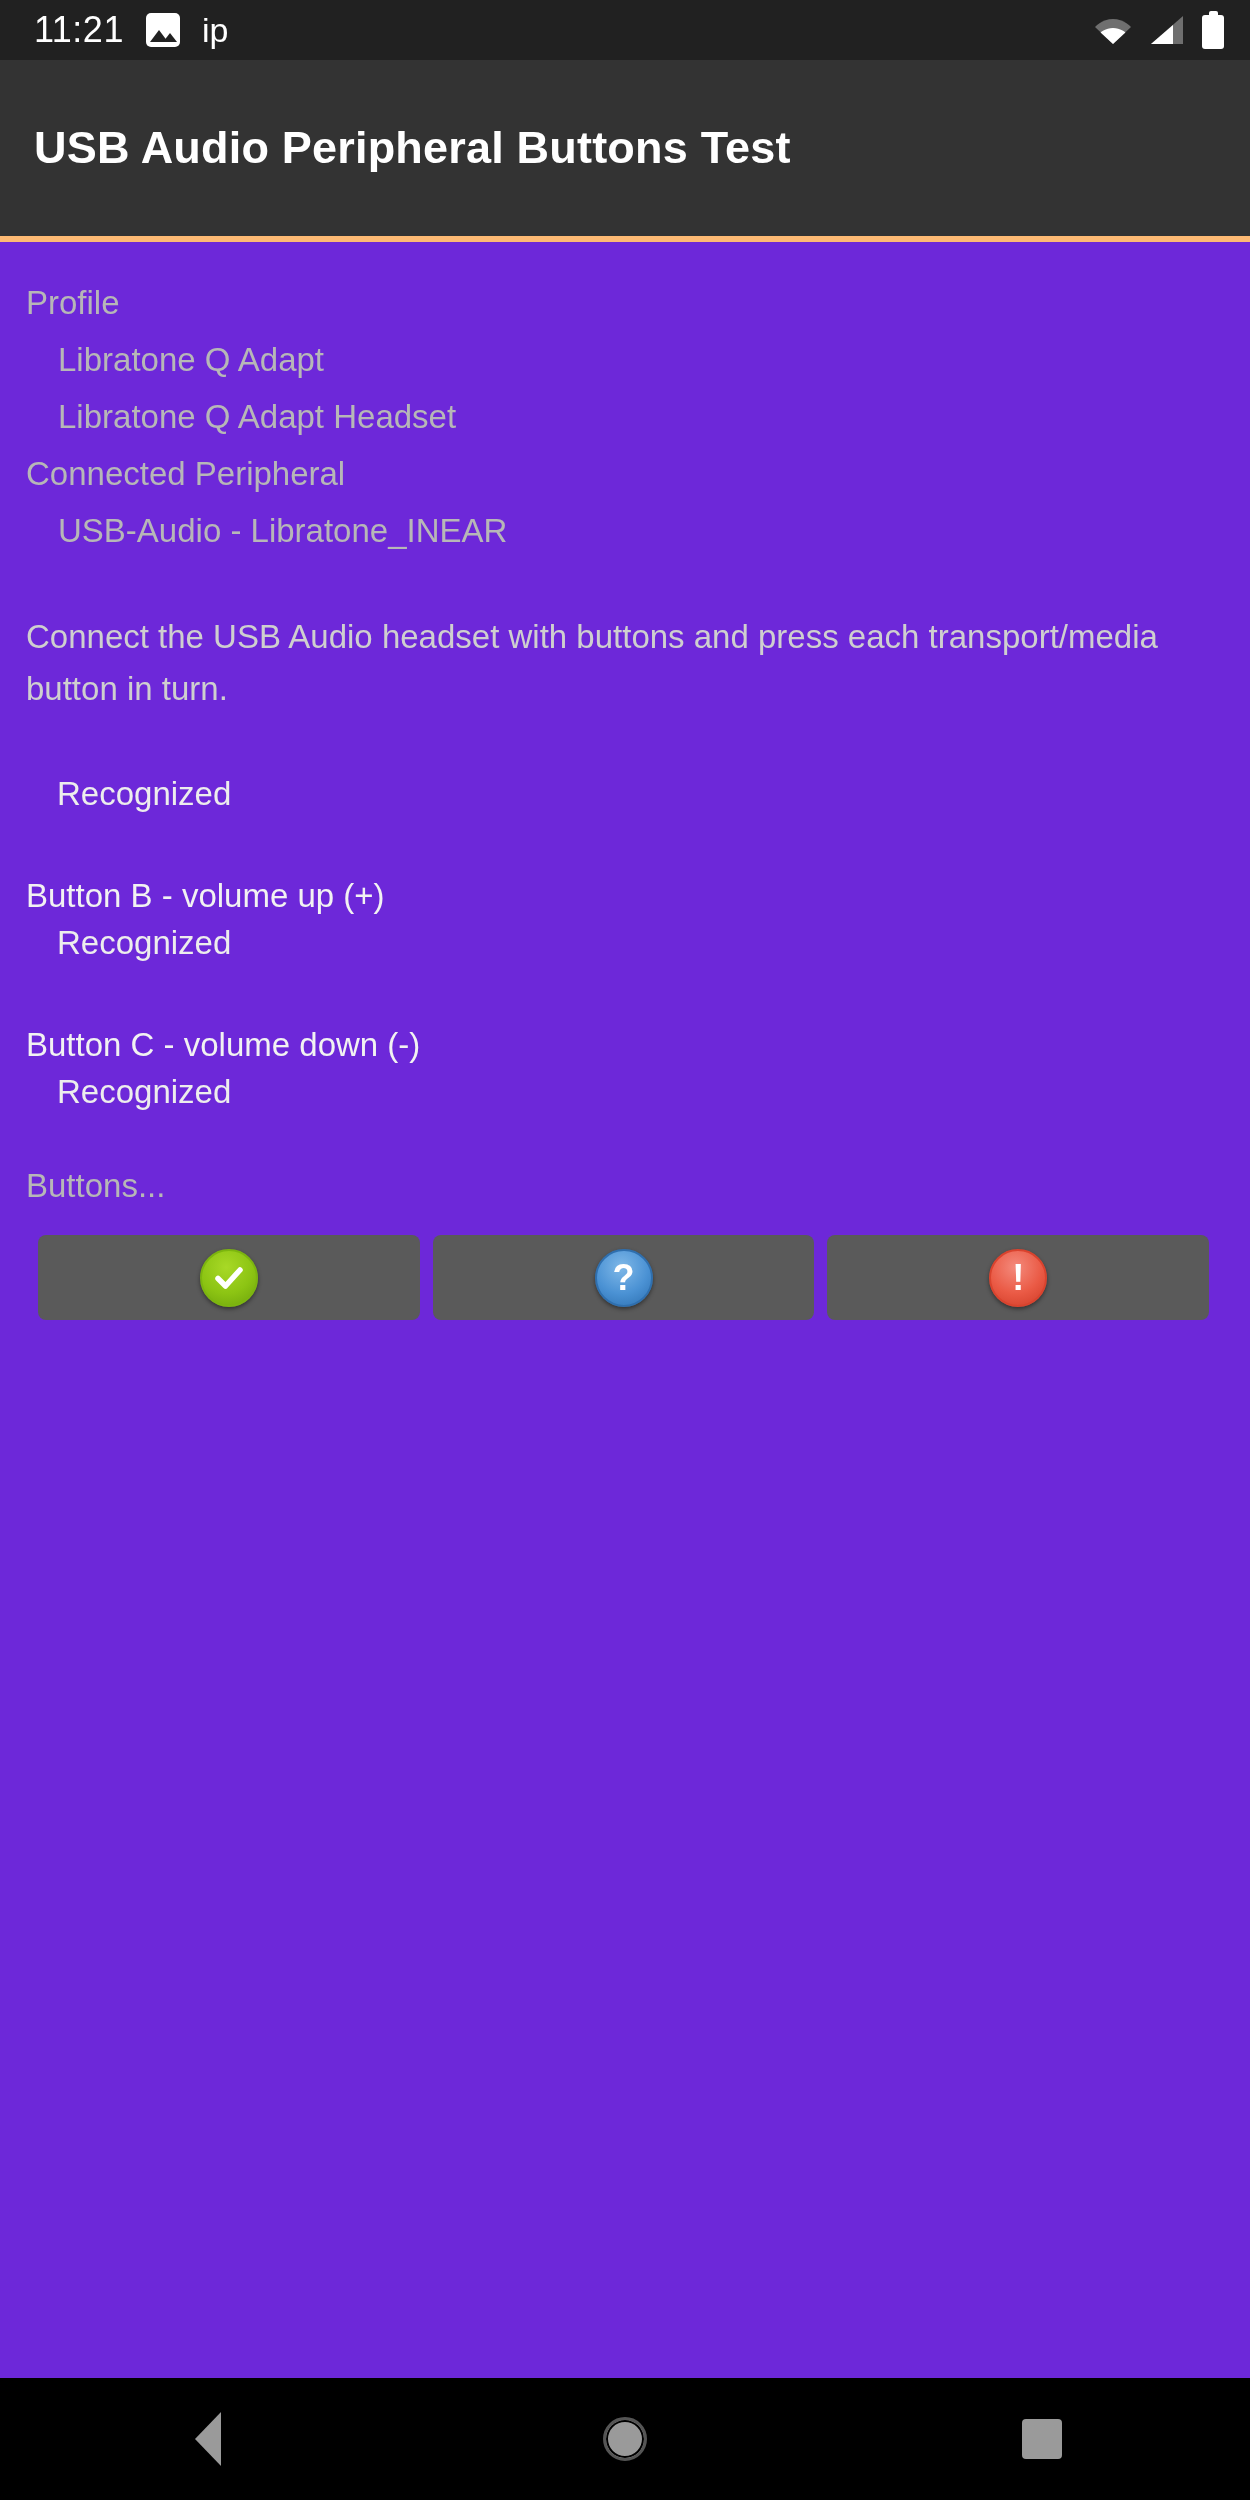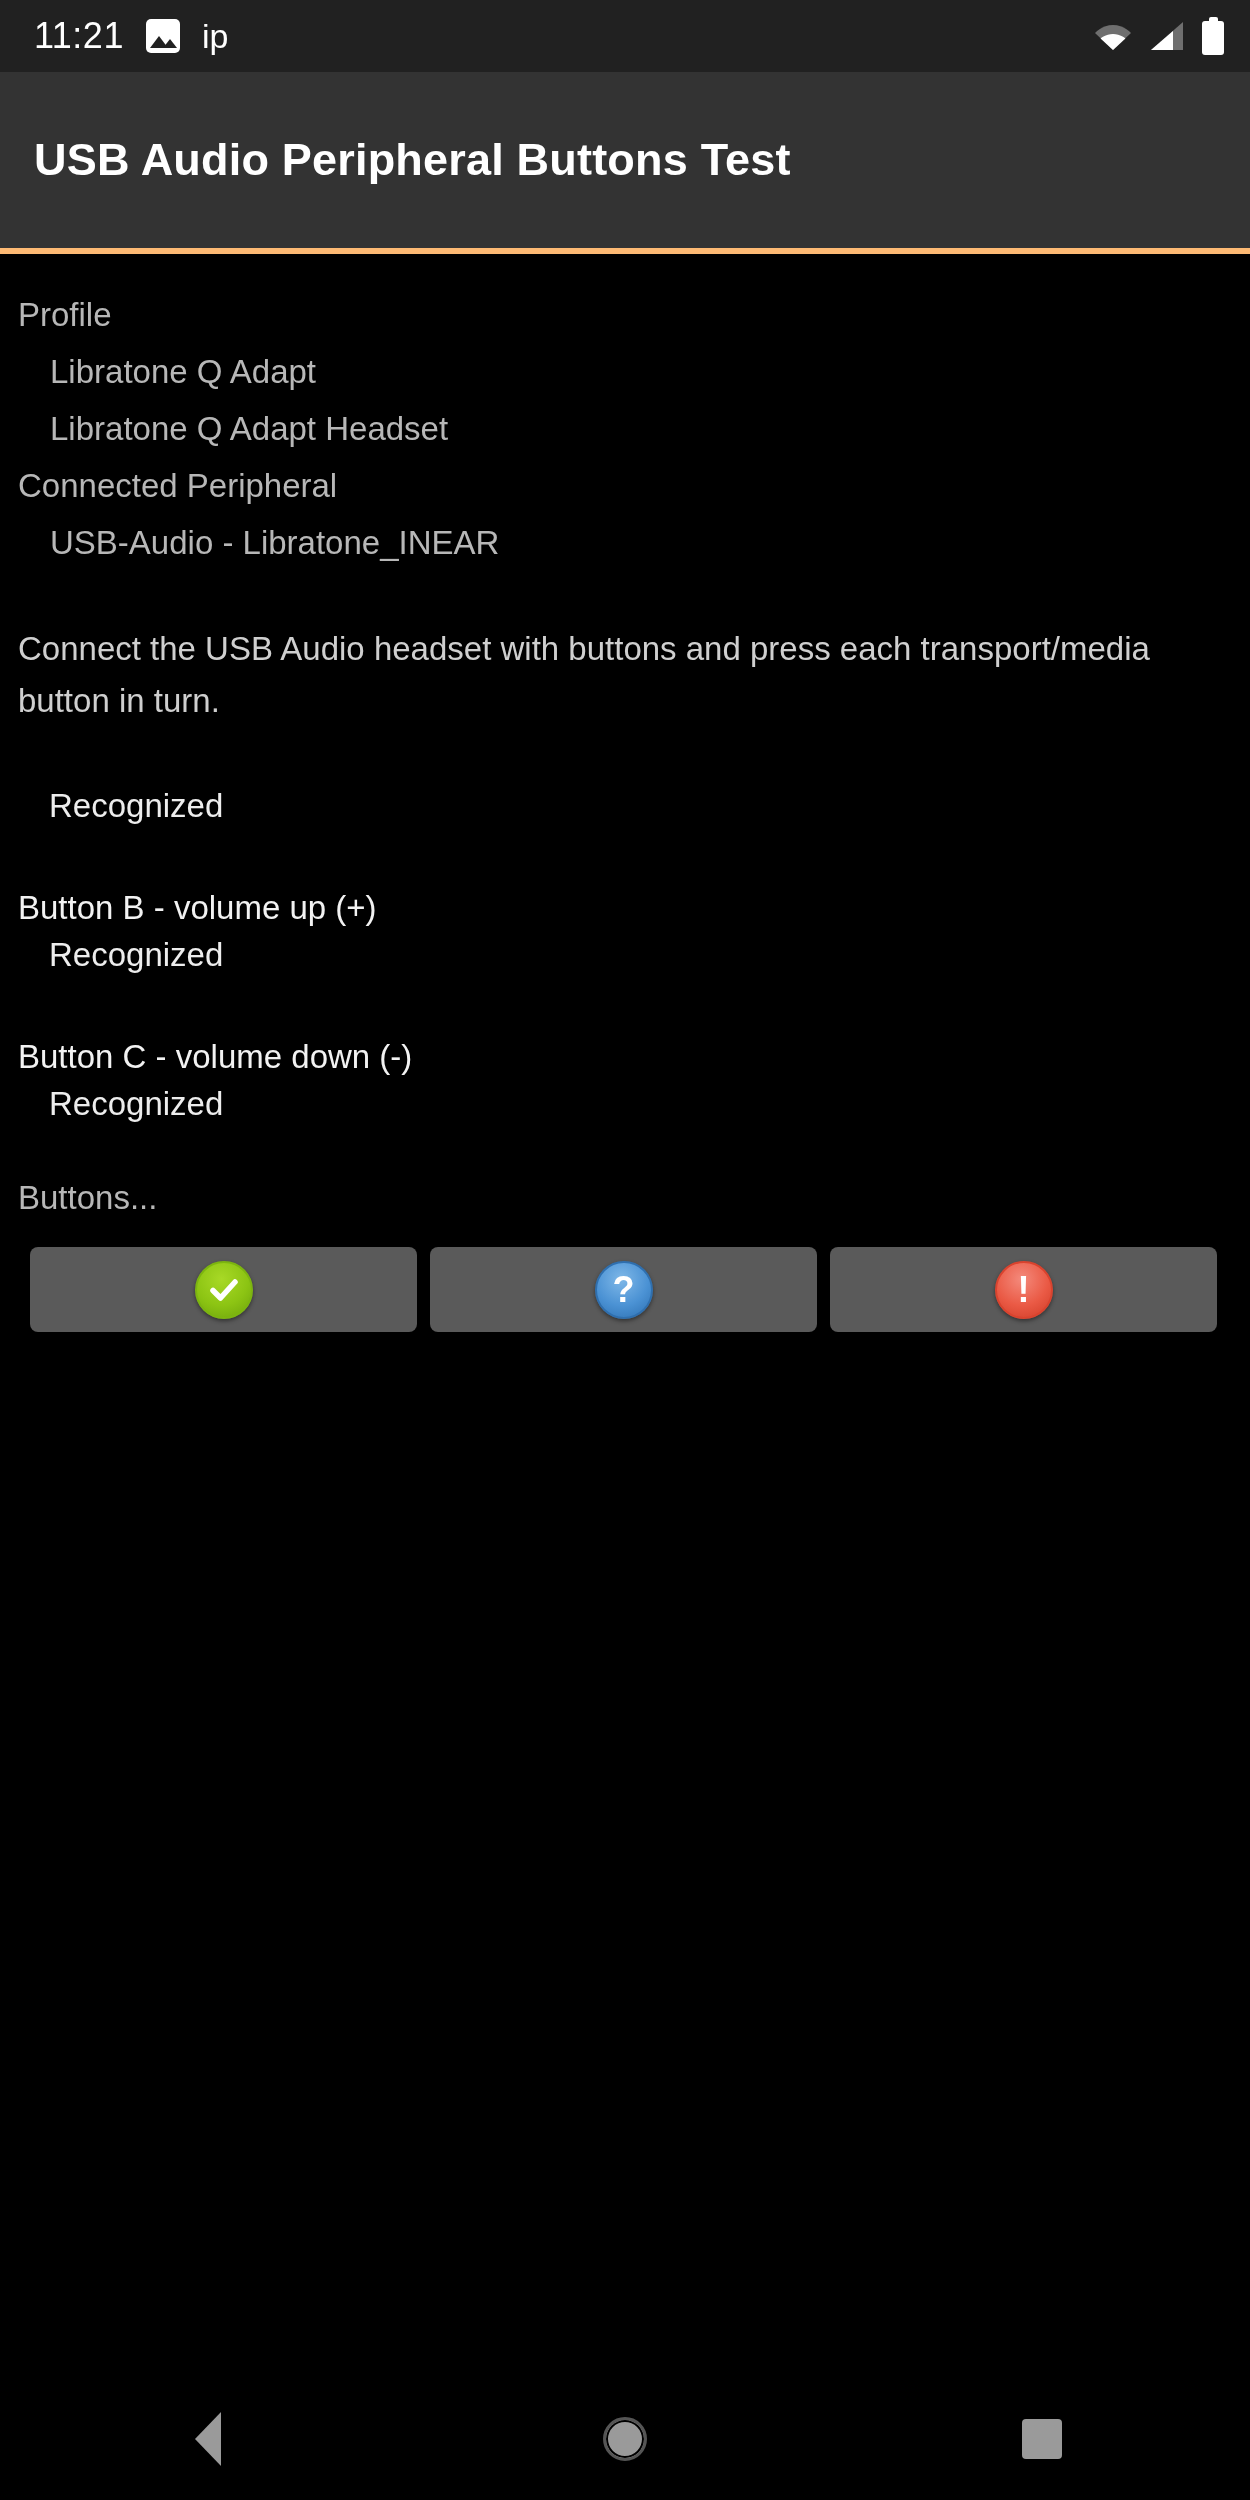--- a/index.html
+++ b/index.html
@@ -17,21 +17,21 @@
     position: relative;
     width: 1250px;
     height: 2500px;
     background: #303030;
     display: flex;
     flex-direction: column;
   }
 
   
   .statusbar {
-    height: 72px;
+    height: 60px;
     background: #212121;
     display: flex;
     align-items: center;
     padding: 0 26px 0 34px;
     box-sizing: border-box;
     flex: 0 0 auto;
   }
   .sb-left {
     display: flex;
     align-items: center;
@@ -128,22 +128,22 @@
     color: #ffffff;
     font-size: 45px;
     font-weight: bold;
     line-height: 1.1;
     letter-spacing: 0.2px;
   }
 
   
   .content {
     flex: 1 1 auto;
-    background: #000000;
-    padding: 0 18px;
+    background: #6d28d9;
+    padding: 0 26px;
     box-sizing: border-box;
     position: relative;
   }
   .info-block { padding-top: 32px; }
   .info-head {
     color: #b7b7b7;
     font-size: 33px;
     line-height: 57px;
   }
   .info-sub {

